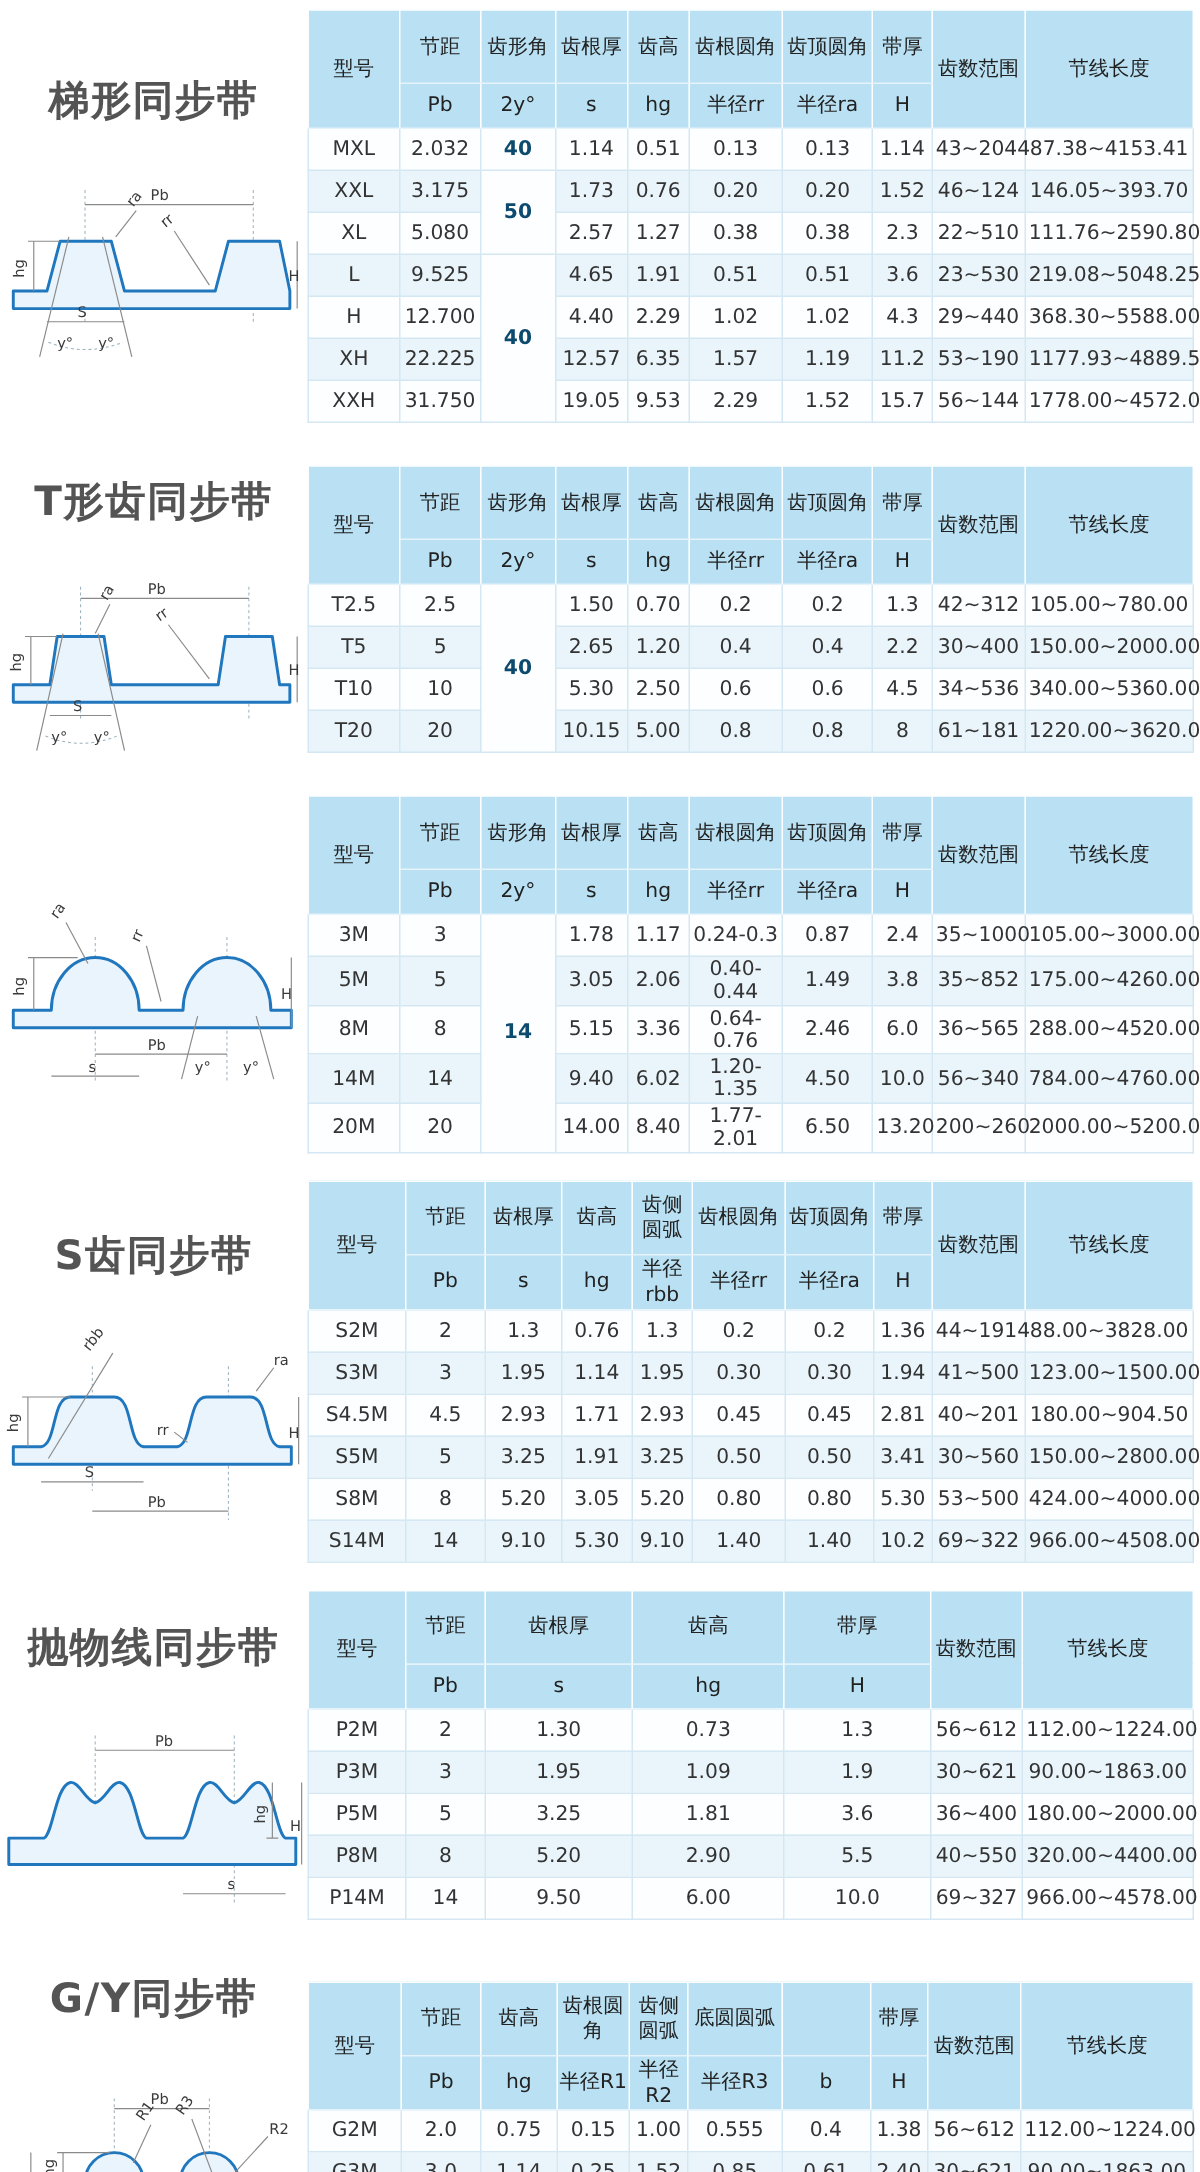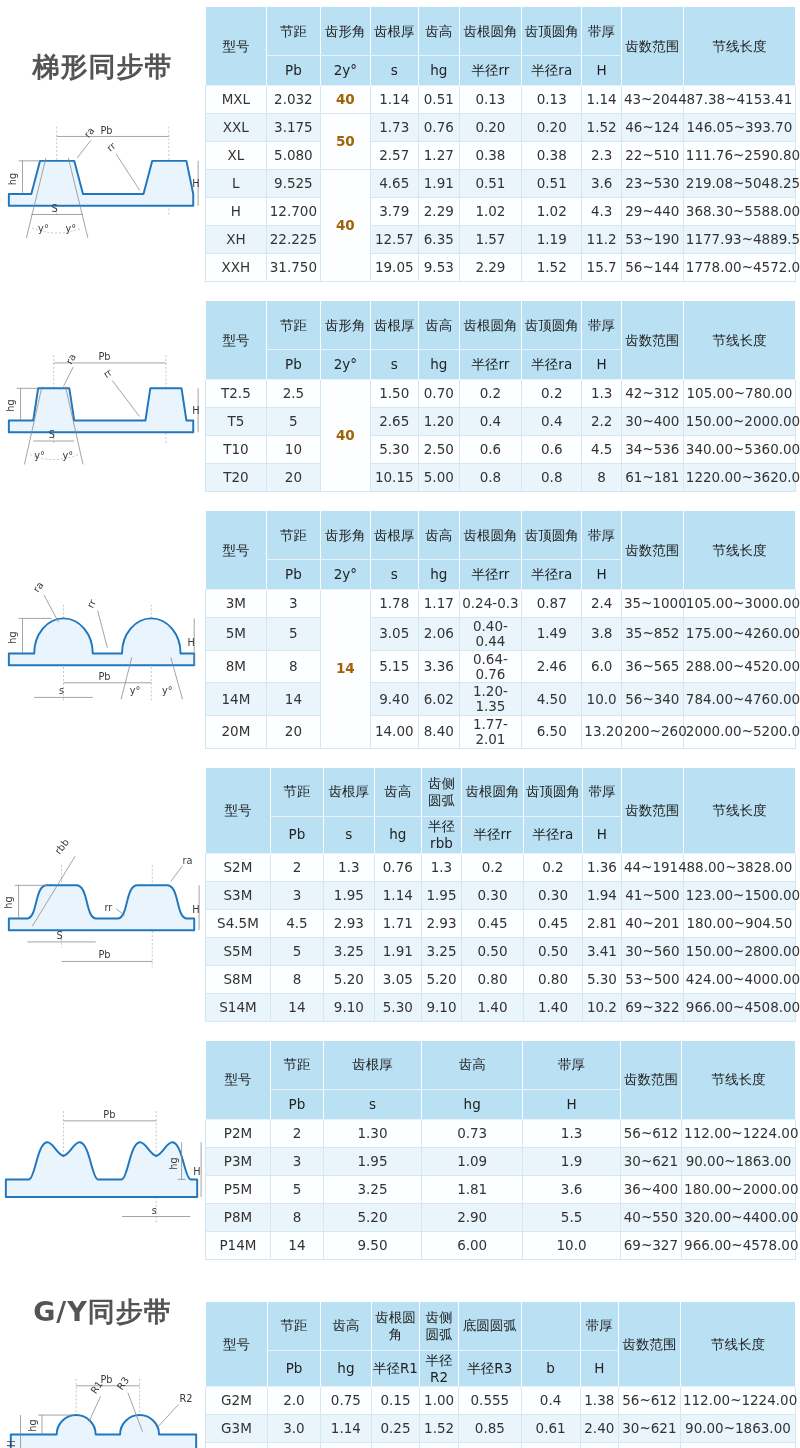--- a/index.html
+++ b/index.html
@@ -10,21 +10,21 @@
   .title{font-size:27px;font-weight:bold;color:#545454;text-align:center;margin:16px 0 4px;letter-spacing:1px;white-space:nowrap;}
   .diagram{margin-top:10px;}
   .diagram svg{display:block;margin:0 auto;}
   .table-slot{flex:1;padding-right:4px;}
   table.spec{width:100%;border-collapse:collapse;table-layout:fixed;font-size:13.5px;border:1px solid #aed3e8;}
   table.spec th{background:#b9e1f3;border:1px solid #fdfeff;border-bottom:1px solid #e6f3fa;font-weight:normal;color:#222;white-space:pre-line;padding:1px 1px;text-align:center;vertical-align:middle;line-height:1.25;}
   tr.h1 th{height:46px;}
   tr.h2 th{height:27px;}
   table.spec td{border:1px solid #d4e7f2;text-align:center;vertical-align:middle;height:25px;padding:1px 2px;background:#fdfeff;line-height:1.1;}
   tr.alt td{background:#e9f5fb;}
-  table.spec td.angle{color:#a16207;font-weight:bold;background:#fdfeff;}
+  table.spec td.angle{color:#0c4a6e;font-weight:bold;background:#fdfeff;}
   
   .belt{fill:#eaf4fc;stroke:#2077be;stroke-width:2;stroke-linejoin:round;}
   .dim{stroke:#8a8a8a;stroke-width:0.8;fill:none;}
   .cl{stroke:#9ab0bd;stroke-width:0.7;stroke-dasharray:2,2;fill:none;}
   .lbl{font-size:10px;fill:#3a3a3a;}
 </style>
 </head>
 <body>
 
 <div class="page">
@@ -139,21 +139,21 @@
               <td>1.91</td>
               <td>0.51</td>
               <td>0.51</td>
               <td>3.6</td>
               <td>23~530</td>
               <td>219.08~5048.25</td>
             </tr>
             <tr>
               <td>H</td>
               <td>12.700</td>
-              <td>3.79</td>
+              <td>4.40</td>
               <td>2.29</td>
               <td>1.02</td>
               <td>1.02</td>
               <td>4.3</td>
               <td>29~440</td>
               <td>368.30~5588.00</td>
             </tr>
             <tr class="alt">
               <td>XH</td>
               <td>22.225</td>
@@ -176,20 +176,21 @@
               <td>56~144</td>
               <td>1778.00~4572.00</td>
             </tr>
           </tbody>
         </table>
       </div>
   </div>
 
   <div class="belt-section">
     <div class="left">
+      <div class="title">T形齿同步带</div>
       <div class="diagram">
         <svg width="200" height="150" viewBox="0 0 205 150">
           <line class="cl" x1="52" y1="28" x2="52" y2="118"></line>
           <line class="cl" x1="167" y1="28" x2="167" y2="118"></line>
           <path class="belt" d="M6,95 L31,95 L36,62 L68,62 L73,95 L146,95 L151,62 L183,62 L188,95 L195,95 L195,107 L6,107 Z"></path>
           <line class="dim" x1="52" y1="36" x2="167" y2="36"></line>
           <text class="lbl" x="104" y="33" text-anchor="middle">Pb</text>
           <line class="dim" x1="62" y1="60" x2="72" y2="40"></line>
           <text class="lbl" transform="translate(70,38) rotate(-60)">ra</text>
           <line class="dim" x1="112" y1="54" x2="140" y2="91"></line>
@@ -418,20 +419,21 @@
               <td>200~260</td>
               <td>2000.00~5200.00</td>
             </tr>
           </tbody>
         </table>
       </div>
   </div>
 
   <div class="belt-section">
     <div class="left">
+      <div class="title">S齿同步带</div>
       <div class="diagram">
         <svg width="200" height="160" viewBox="0 0 205 160">
           <line class="cl" x1="60" y1="45" x2="60" y2="130"></line>
           <line class="cl" x1="153" y1="45" x2="153" y2="150"></line>
           <path class="belt" d="M6,100 L25,100 C36,98 32,66 45,66 L75,66 C88,66 84,98 95,100 L118,100 C129,98 125,66 138,66 L168,66 C181,66 177,98 188,100 L196,100 L196,112 L6,112 Z"></path>
           <line class="dim" x1="30" y1="108" x2="74" y2="36"></line>
           <text class="lbl" transform="translate(58,35) rotate(-52)">rbb</text>
           <line class="dim" x1="172" y1="62" x2="184" y2="46"></line>
           <text class="lbl" x="184" y="44">ra</text>
           <line class="dim" x1="116" y1="90" x2="125" y2="97"></line>
@@ -560,20 +562,21 @@
               <td>69~322</td>
               <td>966.00~4508.00</td>
             </tr>
           </tbody>
         </table>
       </div>
   </div>
 
   <div class="belt-section">
     <div class="left">
+      <div class="title">抛物线同步带</div>
       <div class="diagram">
         <svg width="205" height="150" viewBox="0 0 210 150">
           <line class="cl" x1="65" y1="30" x2="65" y2="110"></line>
           <line class="cl" x1="160" y1="30" x2="160" y2="145"></line>
           <path class="belt" d="M6,100 L30,100 C36,98 38,64 48,62 C54,61 58,74 65,76 C72,74 76,61 82,62 C92,64 94,98 100,100 L125,100 C131,98 133,64 143,62 C149,61 153,74 160,76 C167,74 171,61 177,62 C187,64 189,98 195,100 L202,100 L202,118 L6,118 Z"></path>
           <line class="dim" x1="65" y1="40" x2="160" y2="40"></line>
           <text class="lbl" x="112" y="37" text-anchor="middle">Pb</text>
           <line class="dim" x1="186" y1="62" x2="186" y2="100"></line>
           <line class="dim" x1="182" y1="100" x2="190" y2="100"></line>
           <text class="lbl" transform="translate(181,90) rotate(-90)">hg</text>

